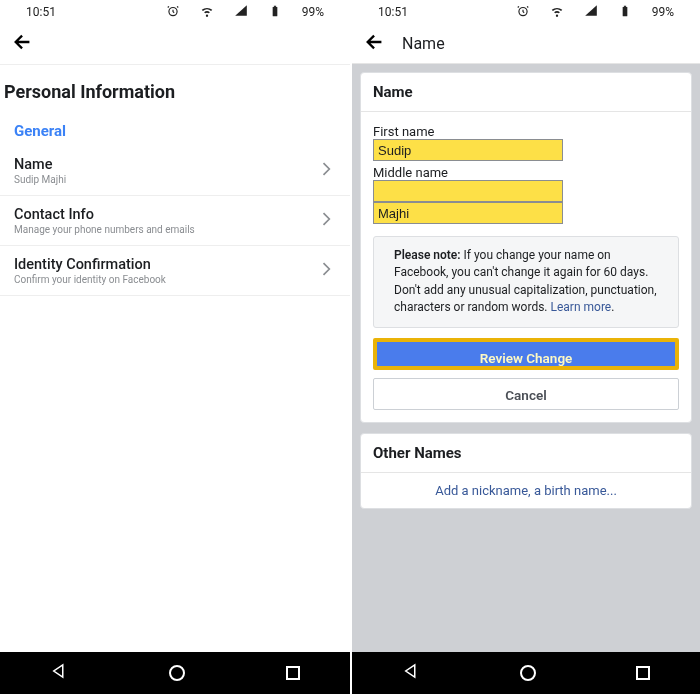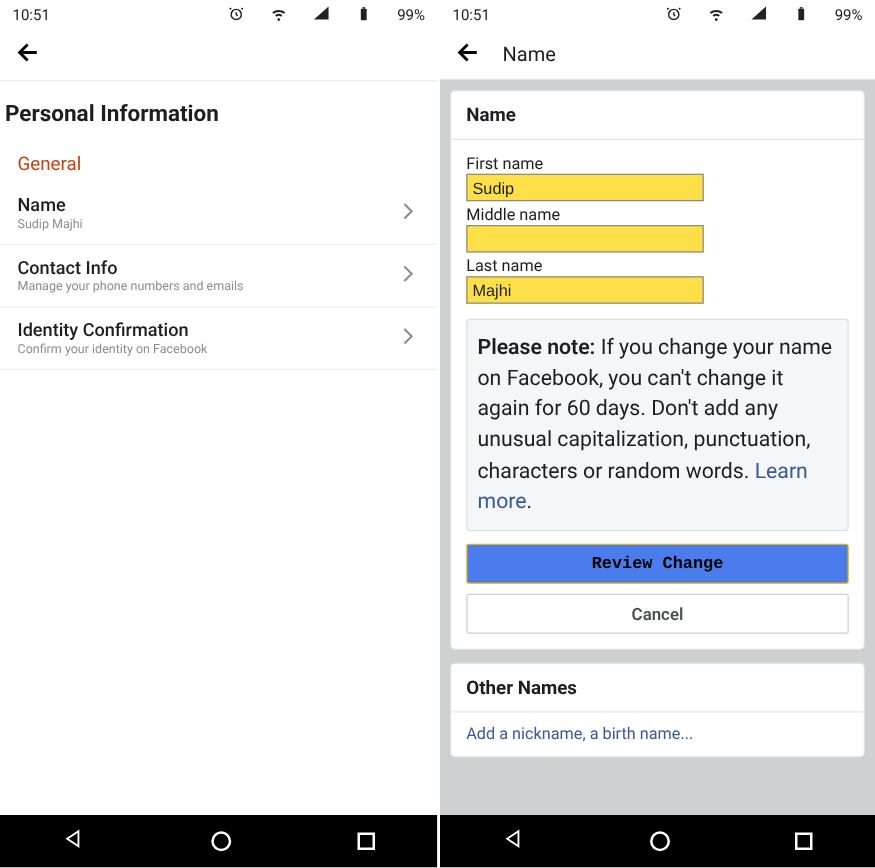--- a/index.html
+++ b/index.html
@@ -2,55 +2,55 @@
 <html><head>
   <meta charset="utf-8">
   <style>
     * { box-sizing: border-box; margin: 0; padding: 0; }
     body { font-family: -apple-system, Roboto, Arial, sans-serif; background: #fff; width: 700px; height: 694px; overflow: hidden; }
     .dual { display: flex; width: 700px; height: 694px; }
     .phone { width: 350px; height: 694px; display: flex; flex-direction: column; position: relative; background: #fff; }
     .phone + .phone { border-left: 2px solid #fff; }
 
     
-    .status { height: 24px; display: flex; align-items: center; justify-content: space-between; padding: 0 10px; font-size: 12px; color: #222; }
+    .status { height: 24px; display: flex; align-items: center; justify-content: space-between; padding: 0 26px; font-size: 12px; color: #222; }
     .status .right { display: flex; align-items: center; gap: 20px; }
     .status svg { width: 14px; height: 14px; }
 
     
     .appbar { height: 40px; display: flex; align-items: center; padding: 0 12px; gap: 16px; border-bottom: 1px solid #e5e5e5; }
     .appbar.no-title { border-bottom: none; }
     .appbar .title { font-size: 16px; color: #1c1e21; }
     .back-arrow svg { width: 22px; height: 22px; }
 
     
     .left-content { flex: 1; overflow: hidden; }
     .page-title { font-size: 18px; font-weight: 700; color: #1c1e21; padding: 16px 4px 10px; border-top: 1px solid #eee; }
-    .section-heading { font-size: 15px; font-weight: 400; color: #c2410c; padding: 10px 14px 6px; }
+    .section-heading { font-size: 15px; font-weight: 700; color: #3b82f6; padding: 10px 14px 6px; }
     .row { display: flex; align-items: center; justify-content: space-between; padding: 10px 14px; border-bottom: 1px solid #eee; }
     .row:first-of-type { border-top: 1px solid #eee; }
     .row .txt { flex: 1; padding-right: 8px; }
     .row .label { font-size: 14.5px; color: #1c1e21; font-weight: 500; }
     .row .sub { font-size: 10px; color: #8a8d91; margin-top: 1px; }
     .chevron svg { width: 20px; height: 20px; stroke: #8a8d91; }
 
     
     .right-content { flex: 1; background: #ced0d4; padding: 8px; overflow: hidden; }
     .card { background: #fff; border: 1px solid #dddfe2; border-radius: 4px; margin-bottom: 10px; }
     .card-head { font-size: 15px; font-weight: 700; color: #1c1e21; padding: 10px 12px; border-bottom: 1px solid #e5e5e5; }
     .card-body { padding: 8px 12px 12px; }
     .field-label { font-size: 13px; color: #1c1e21; margin-top: 4px; }
     .field-input { width: 190px; height: 22px; border: 1px solid #8a8d91; font-size: 13px; padding: 0 4px; color: #1c1e21; background:#fde047; display:block; }
-    .notice { background: #f5f6f7; border: 1px solid #dddfe2; border-radius: 3px; padding: 10px 8px; margin-top: 12px; font-size: 17px; color: #1c1e21; line-height: 1.45; }
+    .notice { background: #f5f6f7; border: 1px solid #dddfe2; border-radius: 3px; padding: 10px 20px; margin-top: 12px; font-size: 12px; color: #1c1e21; line-height: 1.45; }
     .notice b { font-weight: 600; }
     .notice .link { color: #385898; }
     .btn { display: block; width: 100%; height: 32px; border-radius: 2px; font-size: 13.5px; font-weight: 600; text-align: center; line-height: 32px; margin-top: 10px; cursor: pointer; }
-    .btn-primary { background: #4a7cec; color: #000000; border: 1px solid #eab308; font-family: Liberation Mono, monospace; }
+    .btn-primary { background: #4a7cec; color: #fef9c3; border: 4px solid #eab308; }
     .btn-secondary { background: #fff; color: #4b4f56; border: 1px solid #ccd0d5; margin-top: 8px; }
-    .link-row { padding: 10px 12px; font-size: 13px; color: #385898; }
+    .link-row { padding: 10px 12px; font-size: 13px; color: #385898; text-align: center; }
 
     
     .navbar { height: 42px; background: #000; display: flex; align-items: center; justify-content: space-around; }
     .navbar svg { width: 18px; height: 18px; stroke: #fff; fill: none; }
     .navbar .circle { width: 16px; height: 16px; border: 2px solid #fff; border-radius: 50%; }
     .navbar .square { width: 14px; height: 14px; border: 2px solid #fff; }
   </style>
 </head>
 <body>
 
@@ -159,21 +159,20 @@
     </div>
 
     <div class="right-content">
       <div class="card">
         <div class="card-head">Name</div>
         <div class="card-body">
           <div class="field-label">First name</div>
           <input class="field-input" value="Sudip" style="">
           <div class="field-label">Middle name</div>
           <input class="field-input" value="" style="">
-          <div class="field-label">Last name</div>
           <input class="field-input" value="Majhi" style="">
 
           <div class="notice">
             <b>Please note:</b><span> If you change your name on Facebook, you can't change it again for 60 days. Don't add any unusual capitalization, punctuation, characters or random words. </span><span class="link">Learn more</span>.
           </div>
 
           <div class="btn btn-primary">Review Change</div>
           <div class="btn btn-secondary">Cancel</div>
         </div>
       </div>

